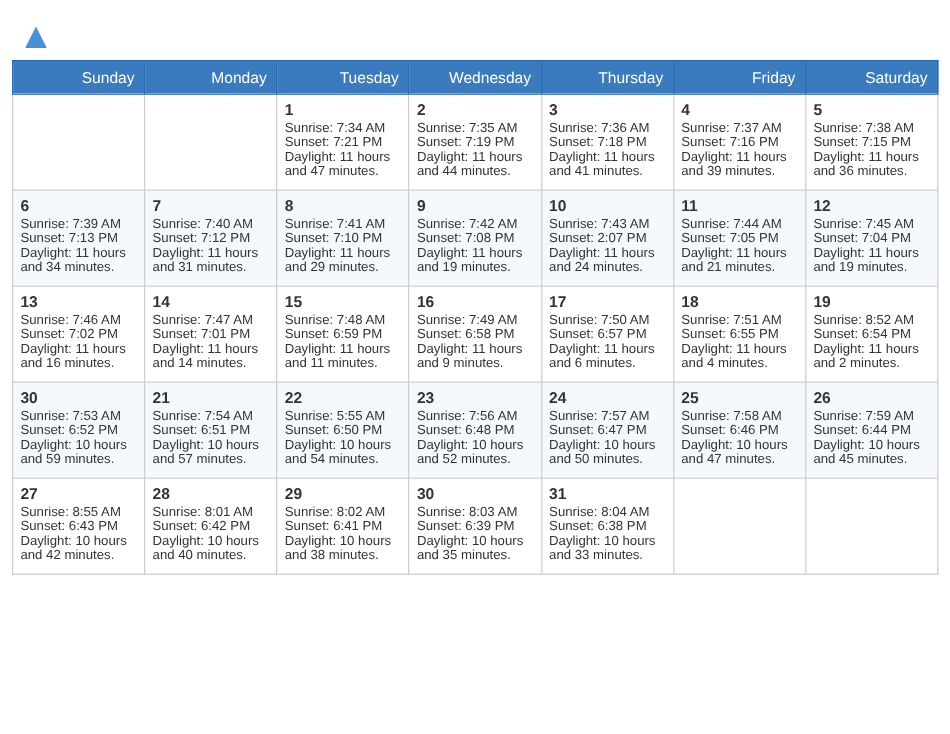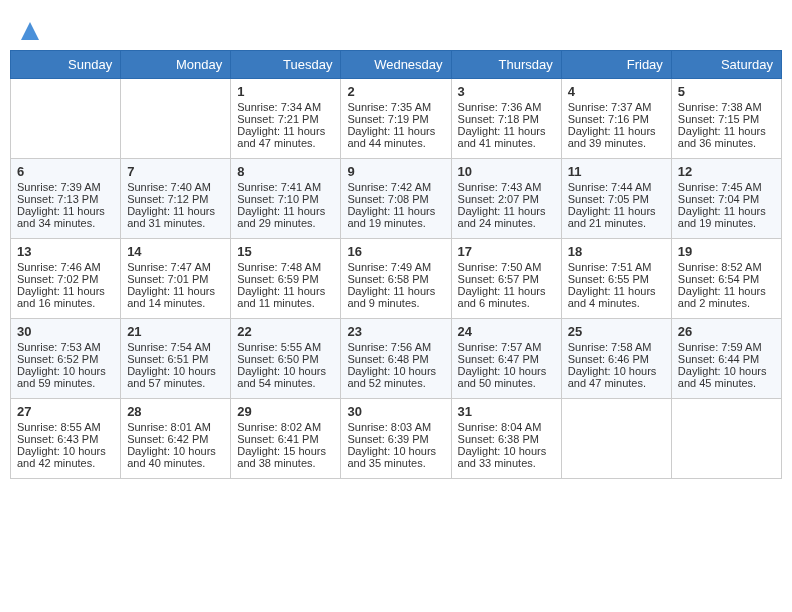--- a/index.html
+++ b/index.html
@@ -291,21 +291,21 @@
         <td>
         <span class="day-number">28</span>
         <span>Sunrise: 8:01 AM</span><br>
         <span>Sunset: 6:42 PM</span><br>
         <span>Daylight: 10 hours and 40 minutes.</span>
       </td>
         <td>
         <span class="day-number">29</span>
         <span>Sunrise: 8:02 AM</span><br>
         <span>Sunset: 6:41 PM</span><br>
-        <span>Daylight: 15 hours and 38 minutes.</span>
+        <span>Daylight: 10 hours and 38 minutes.</span>
       </td>
         <td>
         <span class="day-number">30</span>
         <span>Sunrise: 8:03 AM</span><br>
         <span>Sunset: 6:39 PM</span><br>
         <span>Daylight: 10 hours and 35 minutes.</span>
       </td>
         <td>
         <span class="day-number">31</span>
         <span>Sunrise: 8:04 AM</span><br>

